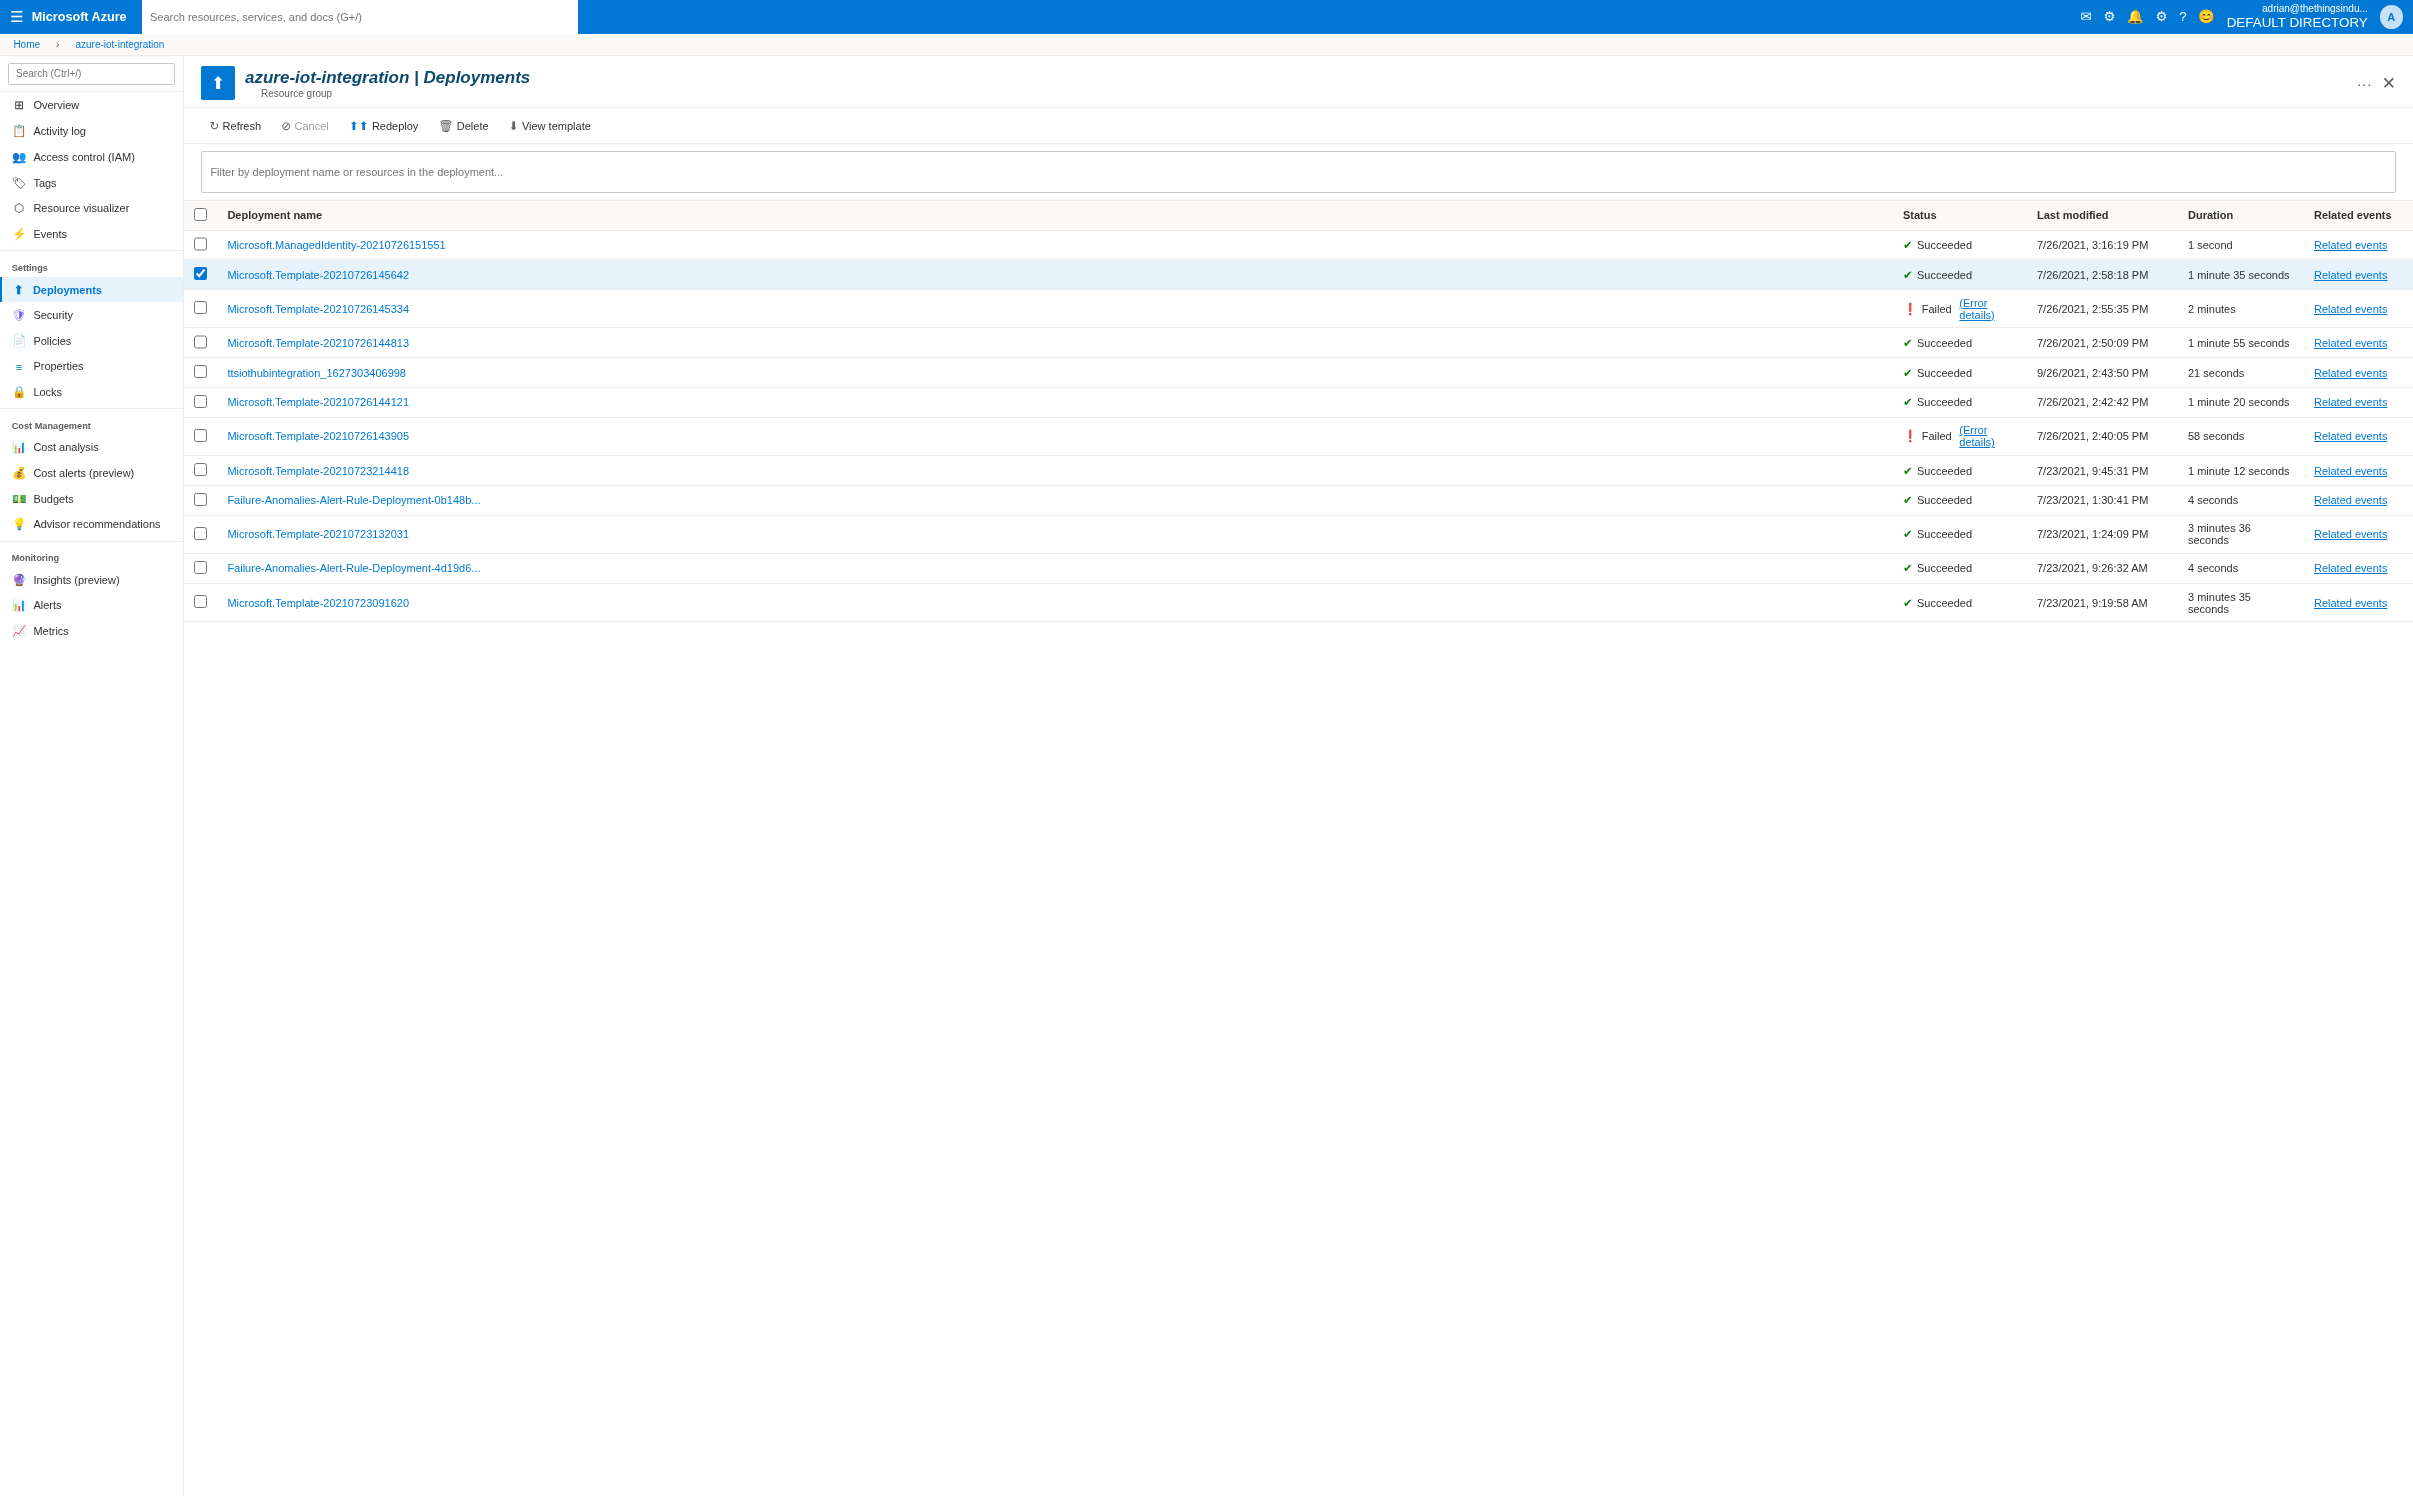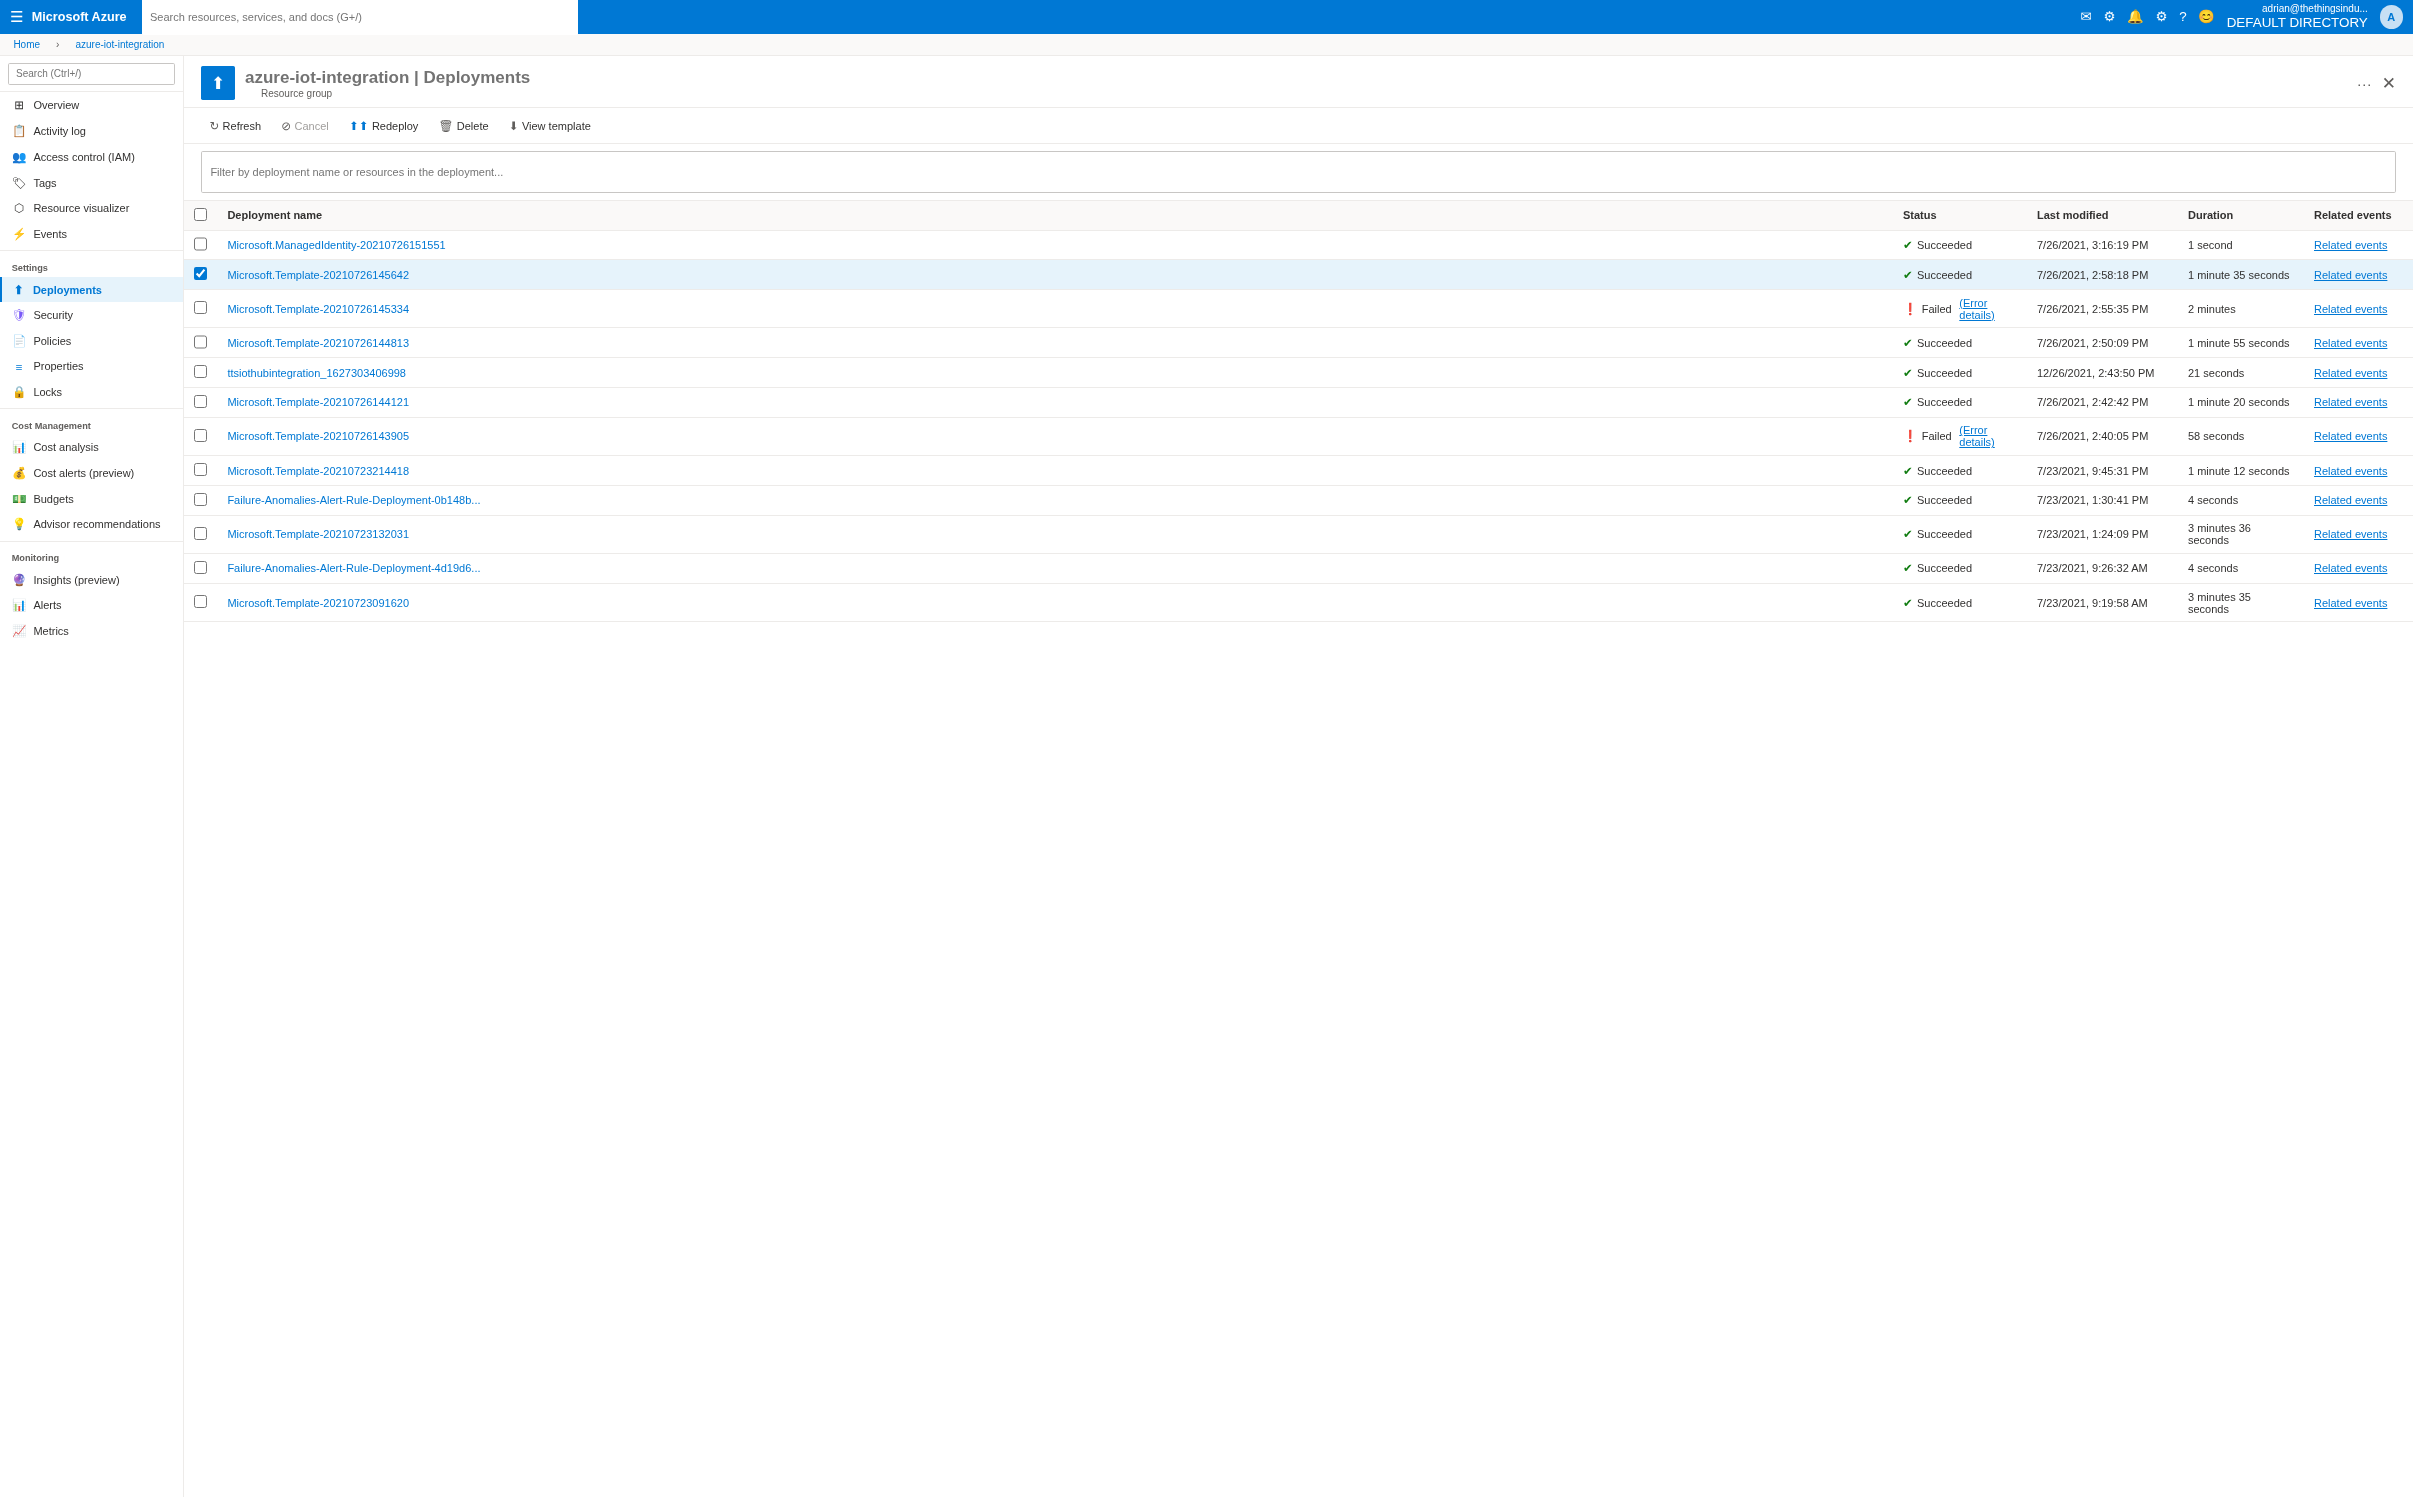--- a/index.html
+++ b/index.html
@@ -39,21 +39,21 @@
     }
     .sidebar-item.active { background: #e6f3fb; color: #0078d4; font-weight: 600; border-left: 2.5px solid #0078d4; padding-left: 9.2px; }
     .sidebar-item .icon { width: 15px; text-align: center; font-size: 11.7px; flex-shrink: 0; }
     .sidebar-section { padding: 8.4px 11.7px 3.4px; font-size: 9.2px; font-weight: 600; color: #605e5c; text-transform: none; }
     .sidebar-divider { border: none; border-top: 0.8px solid #edebe9; margin: 3.4px 0; }
 
     
     .main { flex: 1; overflow-y: auto; padding: 0; }
     .page-header { display: flex; align-items: center; padding: 10px 17px 6.7px; border-bottom: 0.8px solid #edebe9; background: #fff; }
     .page-icon { width: 34px; height: 34px; background: #0078d4; color: #fff; display: flex; align-items: center; justify-content: center; font-size: 17px; margin-right: 10px; border-radius: 1.7px; }
-    .page-title-area h1 { font-size: 17px; font-weight: 600; color: #737373; }
+    .page-title-area h1 { font-size: 17px; font-weight: 600; color: #0c4a6e; font-style: italic; }
     .page-title-area .subtitle { font-size: 10px; color: #605e5c; padding-left: 16px; }
     .page-header-right { margin-left: auto; display: flex; align-items: center; gap: 10px; }
     .ellipsis-btn { font-size: 15px; color: #605e5c; cursor: pointer; }
     .close-btn { font-size: 17px; color: #605e5c; cursor: pointer; }
 
     
     .toolbar { display: flex; align-items: center; gap: 3.4px; padding: 6.7px 17px; border-bottom: 0.8px solid #edebe9; background: #fff; }
     .toolbar-btn {
       display: flex; align-items: center; gap: 3.4px; padding: 4.2px 8.4px;
       border: none; background: transparent; cursor: pointer; font-size: 11px; color: #323130;
@@ -328,21 +328,21 @@
             </tr>
             <tr>
               <td class="col-check"><input type="checkbox" class="row-check" style=""></td>
               <td class="col-name"><a class="link-cell" href="#">ttsiothubintegration_1627303406998</a></td>
               <td class="col-status">
                 <div class="status-succeeded">
                   <span class="status-icon-ok">✔</span>
                   <span>Succeeded</span>
                 </div>
               </td>
-              <td class="col-modified">12/26/2021, 2:43:50 PM</td>
+              <td class="col-modified">9/26/2021, 2:43:50 PM</td>
               <td class="col-duration">21 seconds</td>
               <td class="col-events"><a class="related-events-link" href="#">Related events</a></td>
             </tr>
             <tr>
               <td class="col-check"><input type="checkbox" class="row-check" style=""></td>
               <td class="col-name"><a class="link-cell" href="#">Microsoft.Template-20210726144121</a></td>
               <td class="col-status">
                 <div class="status-succeeded">
                   <span class="status-icon-ok">✔</span>
                   <span>Succeeded</span>

